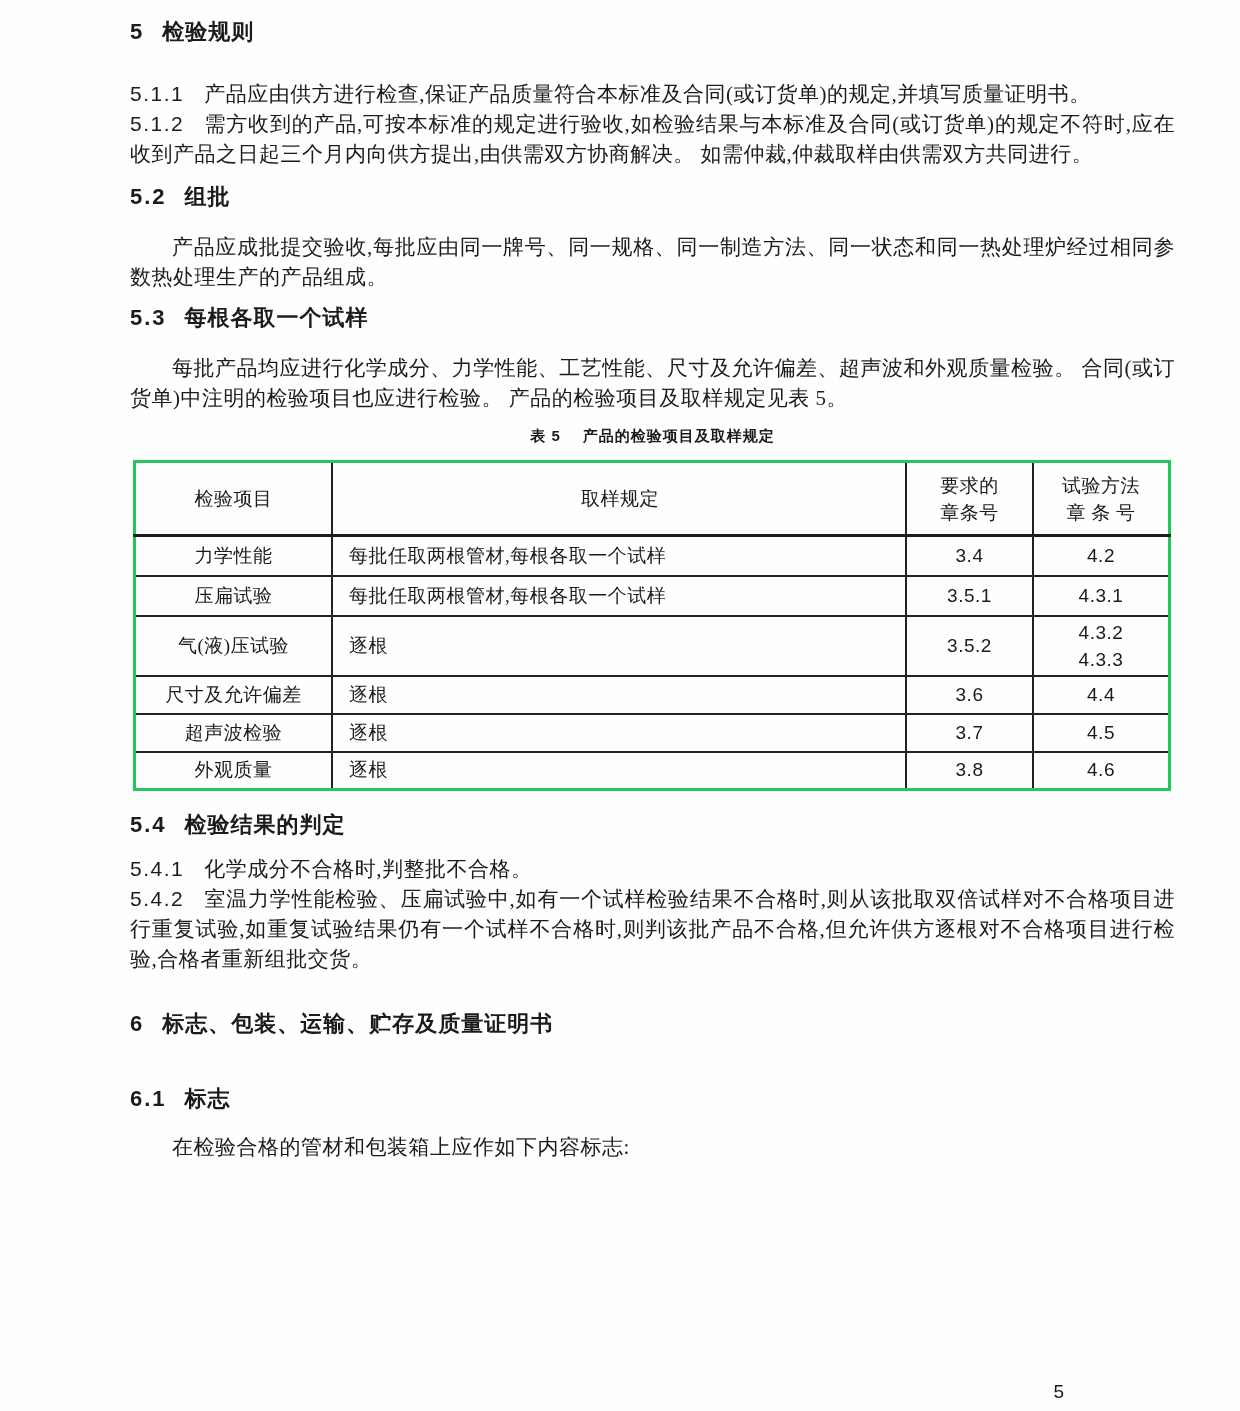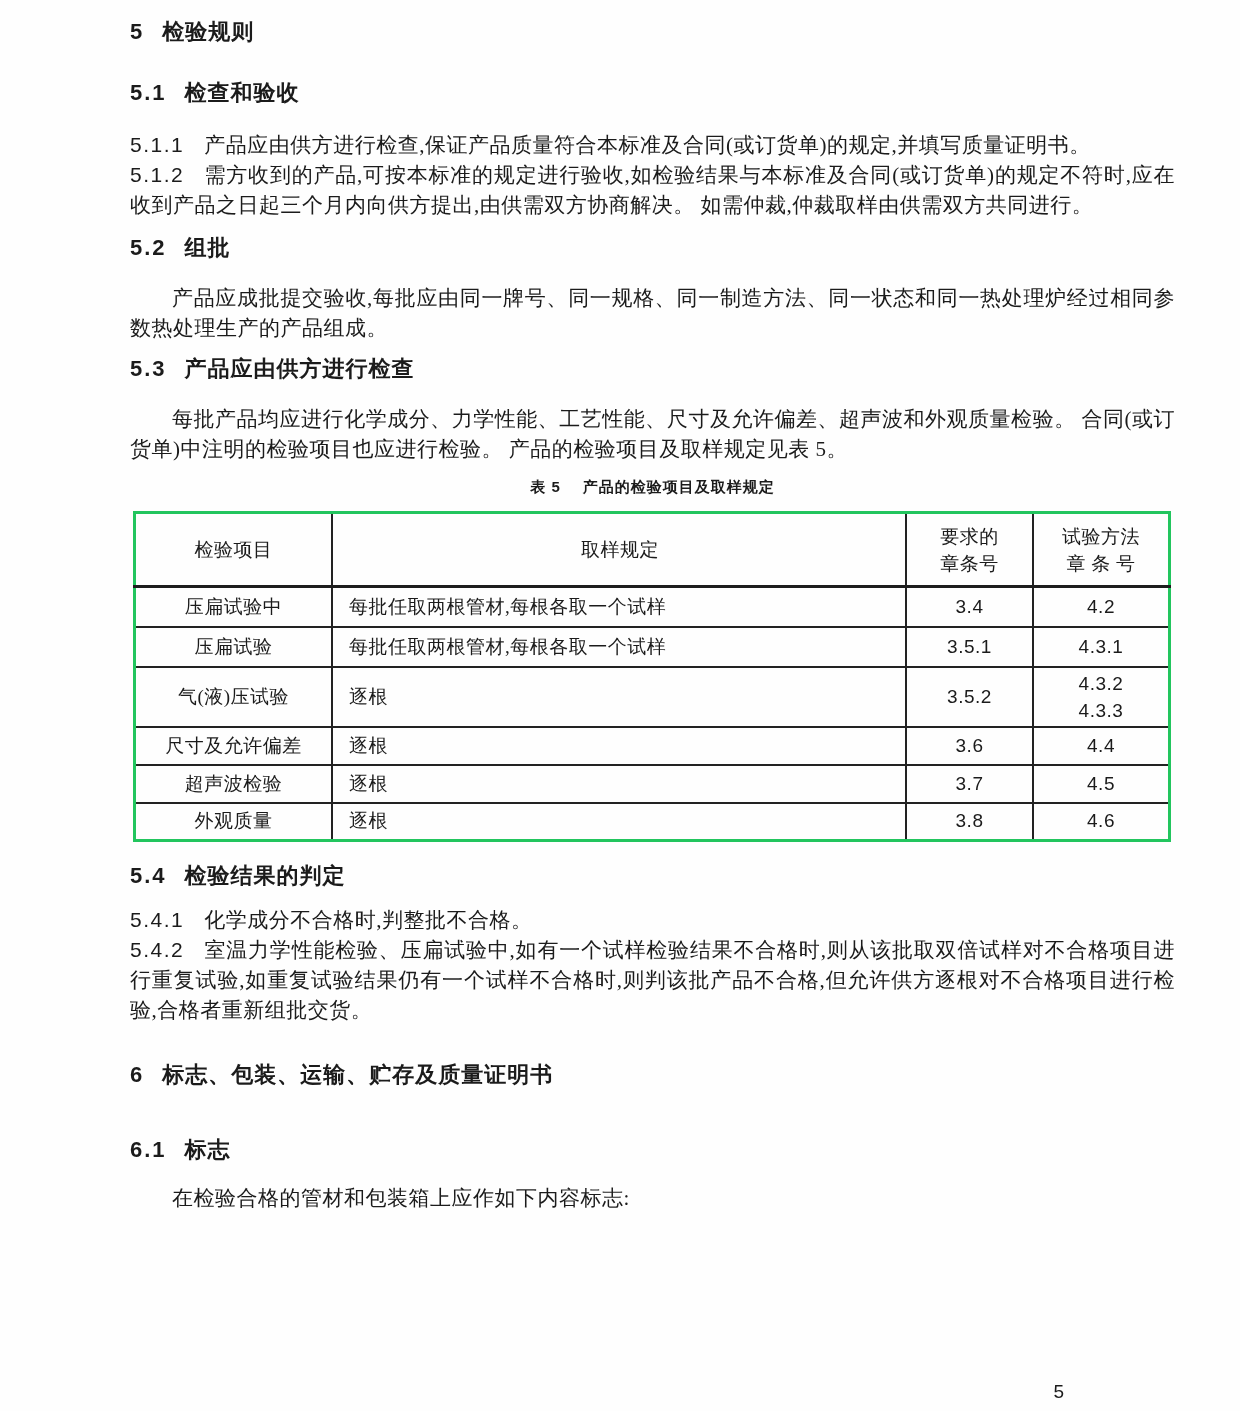--- a/index.html
+++ b/index.html
@@ -97,40 +97,37 @@
 </style>
 </head>
 <body>
 
 <div class="page">
 
   <div class="heading h-s5">
     <span class="hnum">5</span><span>检验规则</span>
   </div>
 
-  <div class="heading h-s51">
-    <span class="hnum">5.1</span><span>检查和验收</span>
-  </div>
 
   <p class="para">
     <span class="pnum">5.1.1</span><span>产品应由供方进行检查,保证产品质量符合本标准及合同(或订货单)的规定,并填写质量证明书。</span>
   </p>
 
   <p class="para">
     <span class="pnum">5.1.2</span><span>需方收到的产品,可按本标准的规定进行验收,如检验结果与本标准及合同(或订货单)的规定不符时,应在收到产品之日起三个月内向供方提出,由供需双方协商解决。 如需仲裁,仲裁取样由供需双方共同进行。</span>
   </p>
 
   <div class="heading h-s52">
     <span class="hnum">5.2</span><span>组批</span>
   </div>
 
   <p class="para indent">产品应成批提交验收,每批应由同一牌号、同一规格、同一制造方法、同一状态和同一热处理炉经过相同参数热处理生产的产品组成。</p>
 
   <div class="heading h-s53">
-    <span class="hnum">5.3</span><span>产品应由供方进行检查</span>
+    <span class="hnum">5.3</span><span>每根各取一个试样</span>
   </div>
 
   <p class="para indent">每批产品均应进行化学成分、力学性能、工艺性能、尺寸及允许偏差、超声波和外观质量检验。 合同(或订货单)中注明的检验项目也应进行检验。 产品的检验项目及取样规定见表 5。</p>
 
   <div class="tbl-caption">
     <span class="cap-label">表 5</span><span>产品的检验项目及取样规定</span>
   </div>
 
   <table class="t5">
     <thead>
@@ -142,21 +139,21 @@
           <div>章条号</div>
         </th>
         <th class="col-method two-line">
           <div>试验方法</div>
           <div>章 条 号</div>
         </th>
       </tr>
     </thead>
     <tbody>
       <tr class="r1">
-        <td class="col-item">压扁试验中</td>
+        <td class="col-item">力学性能</td>
         <td class="col-sampling">每批任取两根管材,每根各取一个试样</td>
         <td class="col-req num-cell">3.4</td>
         <td class="col-method num-cell">4.2</td>
       </tr>
       <tr class="r2">
         <td class="col-item">压扁试验</td>
         <td class="col-sampling">每批任取两根管材,每根各取一个试样</td>
         <td class="col-req num-cell">3.5.1</td>
         <td class="col-method num-cell">4.3.1</td>
       </tr>

